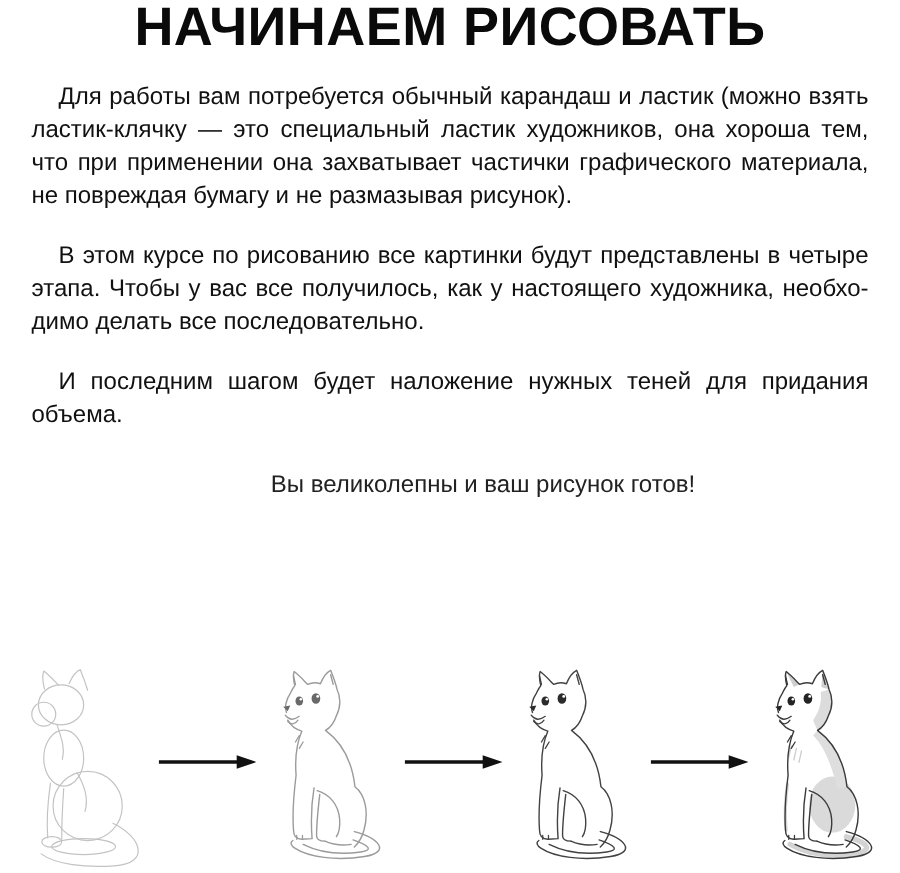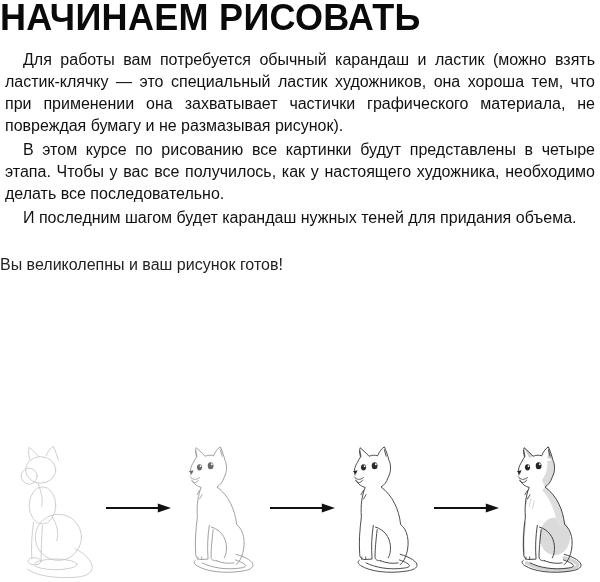--- a/index.html
+++ b/index.html
@@ -8,46 +8,48 @@
     width: 600px;
     height: 582px;
     background: #ffffff;
     overflow: hidden;
     font-family: "Liberation Sans", "DejaVu Sans", sans-serif;
     color: #000000;
   }
   .title {
     margin: 0;
     padding-top: 0px;
-    text-align: left;
+    text-align: center;
     font-size: 36px;
     line-height: 1.0;
     font-weight: 700;
     letter-spacing: 0.3px;
     color: #0a0a0a;
     white-space: nowrap;
   }
   .body-text {
     margin-top: 13px;
     padding: 0 3px;
   }
   .body-text p {
-    margin: 2px;
+    margin: 18px;
     font-size: 16px;
     line-height: 22px;
     text-align: justify;
     text-indent: 18px;
     color: #111111;
     hyphens: manual;
   }
   .tagline {
     margin-top: 26px;
+    text-align: center;
     font-size: 16px;
     line-height: 20px;
     color: #222222;
+    margin-left: 44px;
   }
   .stages-row {
     position: absolute;
     left: 0;
     top: 446px;
     width: 600px;
     display: flex;
     justify-content: center;
     align-items: flex-start;
     gap: 2px;
@@ -68,21 +70,21 @@
 </head>
 <body>
 
 <div class="page">
 
   <h1 class="title">НАЧИНАЕМ РИСОВАТЬ</h1>
 
   <div class="body-text">
     <p>Для работы вам потребуется обычный карандаш и ластик (можно взять ластик-клячку — это специальный ластик художников, она хороша тем, что при применении она захватывает частички графического материала, не повреждая бумагу и не размазывая рисунок).</p>
     <p>В этом курсе по рисованию все картинки будут представлены в четыре этапа. Чтобы у вас все получилось, как у настоящего художника, необхо­димо делать все последовательно.</p>
-    <p>И последним шагом будет карандаш нужных теней для придания объема.</p>
+    <p>И последним шагом будет наложение нужных теней для придания объема.</p>
   </div>
 
   <div class="tagline">Вы великолепны и ваш рисунок готов!</div>
 
   <svg class="hidden-defs" aria-hidden="true">
     <defs>
       <g id="cat-cons" fill="none" stroke-width="0.9">
         <ellipse cx="40" cy="27" rx="17" ry="15"></ellipse>
         <circle cx="27" cy="34" r="9"></circle>
         <path d="M27.5,15 C26,9 26,4 27,1.5 C31,4.5 34.5,8.5 38,12"></path>

